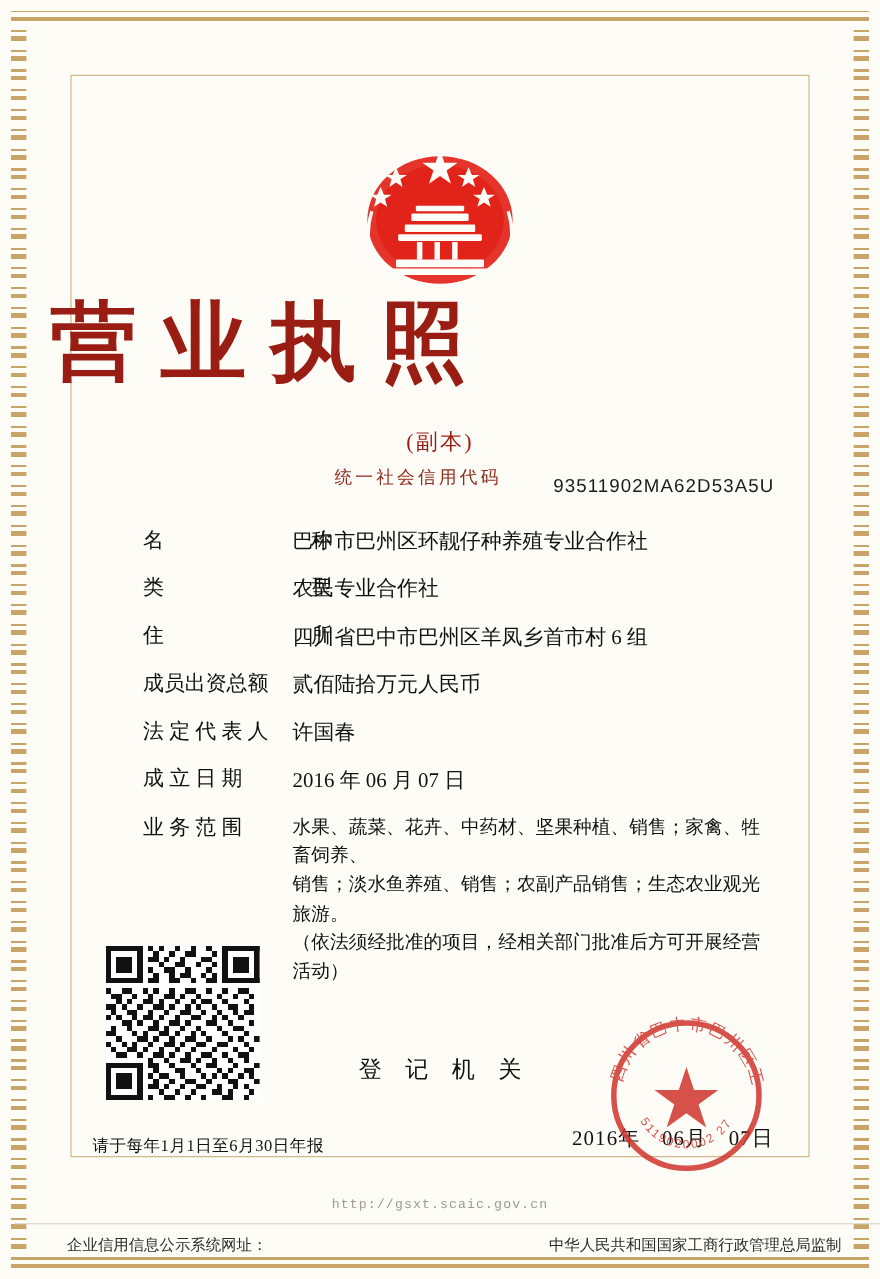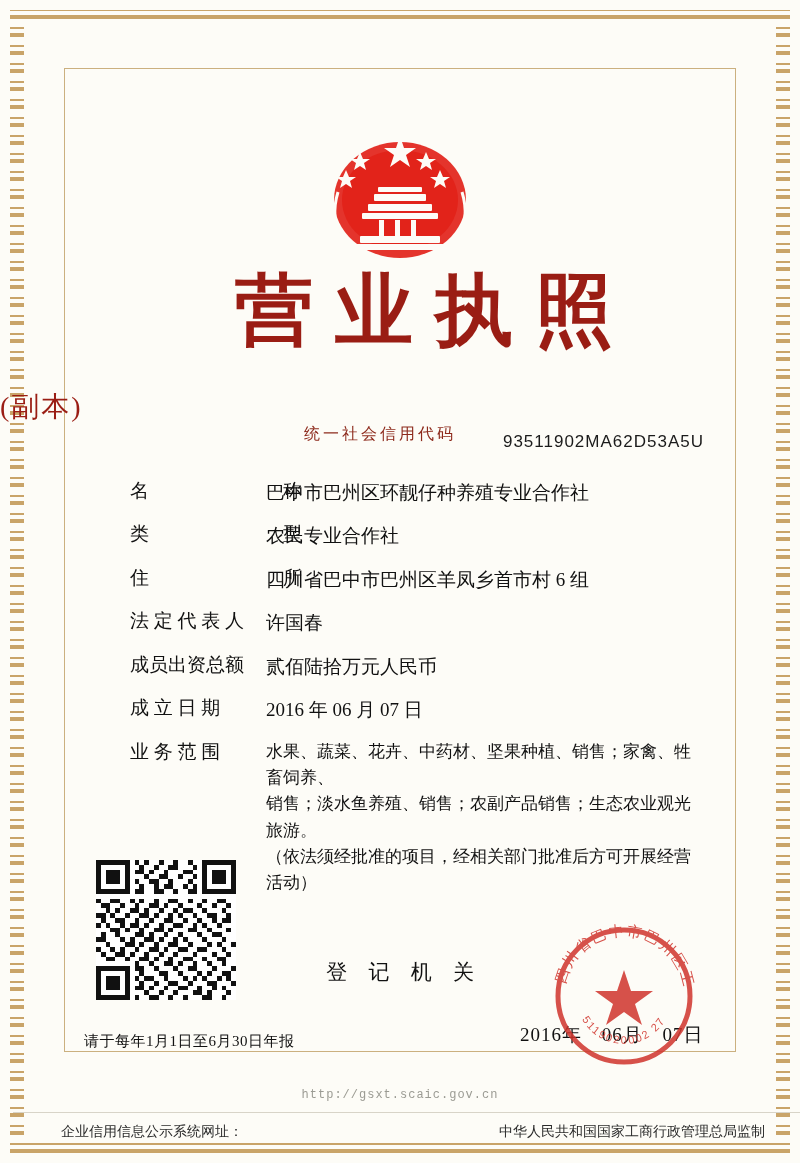--- a/index.html
+++ b/index.html
@@ -79,36 +79,37 @@
     width: 168px;
     height: 168px;
   }
 
   
   .title {
     position: absolute;
     top: 272px;
     left: 0;
     width: 635px;
-    text-align: right;
+    text-align: left;
     font-family: "Liberation Serif", serif;
     font-weight: bold;
     font-size: 78px;
     letter-spacing: 22px;
     text-indent: 22px;
     color: #9a1d14;
     line-height: 1;
+    padding-left: 24px;
   }
   .subtitle {
     position: absolute;
     top: 388px;
     left: 0;
     width: 800px;
-    text-align: left;
-    font-size: 28px;
+    text-align: center;
+    font-size: 20px;
     color: #9a1d14;
     letter-spacing: 2px;
   }
   .credit-code-label {
     position: absolute;
     top: 424px;
     left: 0;
     width: 760px;
     text-align: center;
     font-size: 16px;
@@ -314,27 +315,27 @@
       <div class="row-label spread-2">类　　型</div>
       <div class="row-value">农民专业合作社</div>
     </div>
 
     <div class="row">
       <div class="row-label spread-2">住　　所</div>
       <div class="row-value">四川省巴中市巴州区羊凤乡首市村 6 组</div>
     </div>
 
     <div class="row">
+      <div class="row-label">成员出资总额</div>
+      <div class="row-value">贰佰陆拾万元人民币</div>
+    </div>
+
+    <div class="row">
       <div class="row-label">法 定 代 表 人</div>
       <div class="row-value">许国春</div>
-    </div>
-
-    <div class="row">
-      <div class="row-label">成员出资总额</div>
-      <div class="row-value">贰佰陆拾万元人民币</div>
     </div>
 
     <div class="row">
       <div class="row-label">成 立 日 期</div>
       <div class="row-value">2016 年 06 月 07 日</div>
     </div>
 
     <div class="row">
       <div class="row-label">业 务 范 围</div>
       <div class="row-value small">

